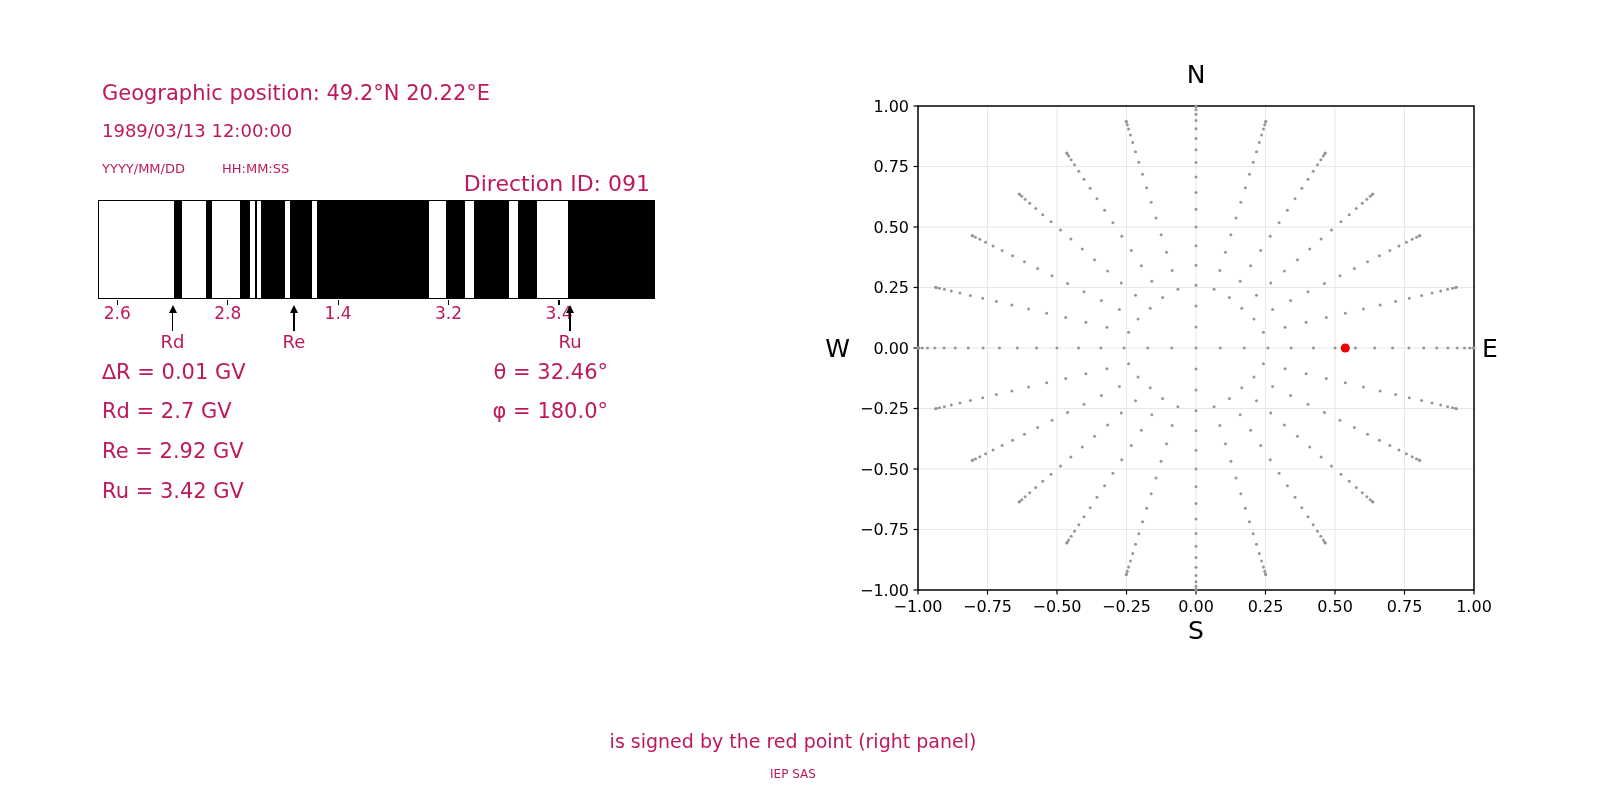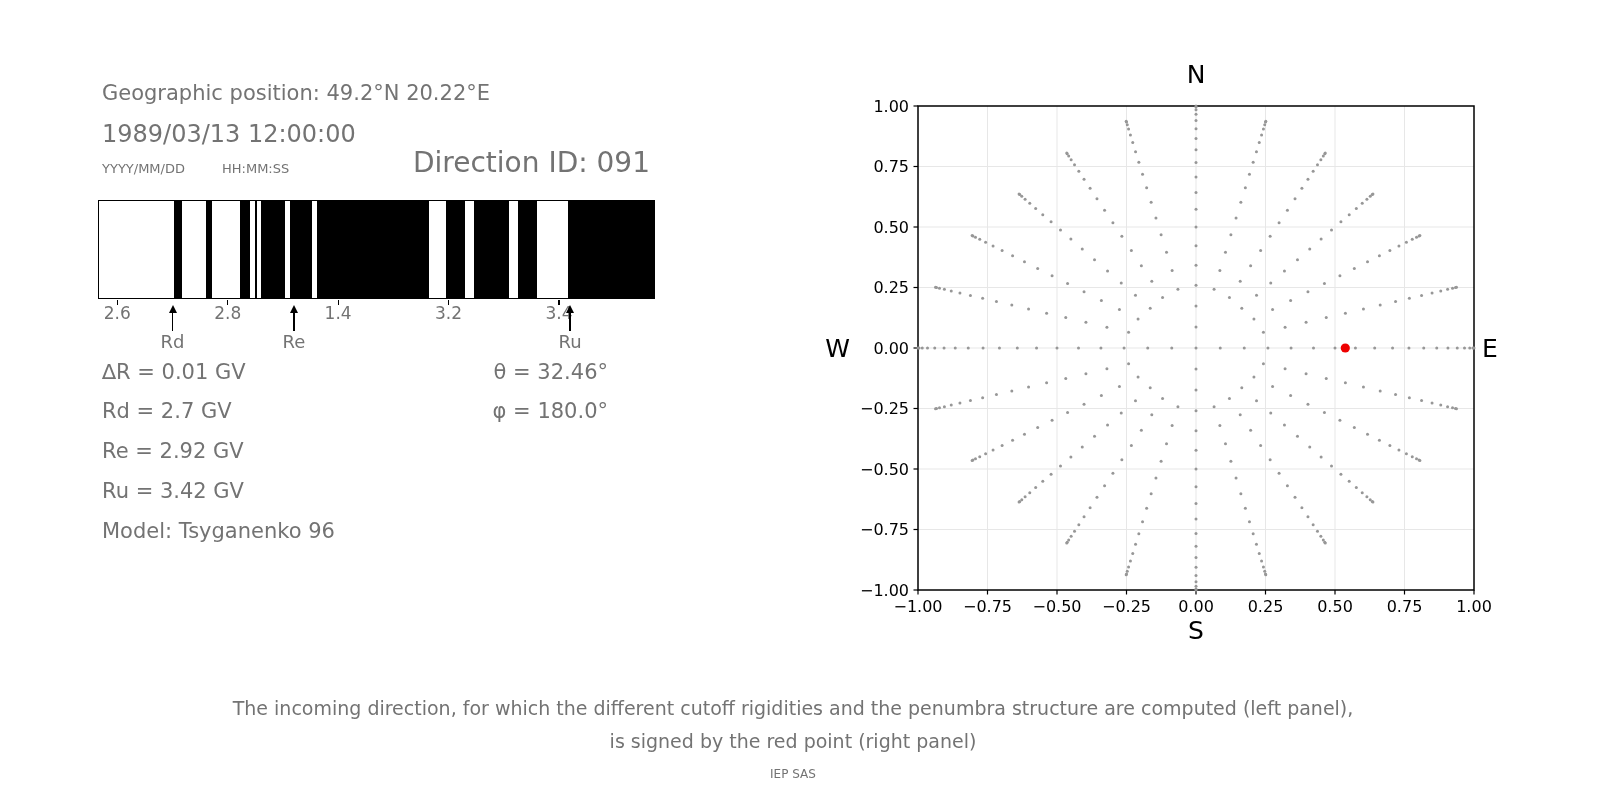--- a/index.html
+++ b/index.html
@@ -1,17 +1,17 @@
 <!DOCTYPE html>
 <html><head>
 <meta charset="utf-8">
 <style>
   html,body{margin:0;padding:0;background:#fff;}
   #fig{position:relative;width:1600px;height:800px;background:#ffffff;
-       font-family:"DejaVu Sans",sans-serif;color:#737373;overflow:hidden;}
+       font-family:"DejaVu Sans",sans-serif;color:#be185d;overflow:hidden;}
   .abs{position:absolute;line-height:1.05;white-space:nowrap;}
   #penumbra-plot{position:absolute;left:98px;top:200px;width:557px;height:99px;
        border:1.5px solid #000;box-sizing:border-box;background:#fff;}
   .band{position:absolute;top:0;bottom:0;background:#000;}
   .xtickmark{position:absolute;top:300px;width:1.2px;height:4.5px;background:#000;}
   .xticklabel{position:absolute;top:305px;font-size:17px;transform:translateX(-50%);line-height:1;}
   .marker-arrow{position:absolute;top:305px;width:9px;height:26px;}
   .marker-arrow .head{width:0;height:0;border-left:4.5px solid transparent;
        border-right:4.5px solid transparent;border-bottom:8px solid #000;margin:0 auto;}
   .marker-arrow .stem{width:1.5px;height:18px;background:#000;margin:0 auto;}
@@ -19,24 +19,24 @@
   .stat{position:absolute;left:102px;font-size:21px;line-height:1.05;white-space:nowrap;}
   .angle{position:absolute;right:992px;font-size:21px;line-height:1.05;white-space:nowrap;text-align:center;}
   .caption{position:absolute;left:0;width:1586px;text-align:center;line-height:1.1;}
 </style>
 </head>
 <body>
 
 <div id="fig">
 
   <div class="abs" style="left:102px;top:82px;font-size:21px">Geographic position: 49.2°N 20.22°E</div>
-  <div class="abs" style="left:102px;top:122px;font-size:24px">1989/03/13 12:00:00</div>
+  <div class="abs" style="left:102px;top:122px;font-size:18px">1989/03/13 12:00:00</div>
   <div class="abs" style="left:102px;top:162px;font-size:13px">YYYY/MM/DD</div>
   <div class="abs" style="left:222px;top:162px;font-size:13px">HH:MM:SS</div>
-  <div class="abs" style="right:950px;top:148px;font-size:28px">Direction ID: 091</div>
+  <div class="abs" style="right:950px;top:172px;font-size:22px">Direction ID: 091</div>
 
   <div id="penumbra-plot">
       <div class="band" style="left: 13.4787%; width: 1.48662%; background: rgb(0, 0, 0);"></div>
       <div class="band" style="left: 19.227%; width: 1.1893%; background: rgb(0, 0, 0);"></div>
       <div class="band" style="left: 25.4708%; width: 1.78394%; background: rgb(0, 0, 0);"></div>
       <div class="band" style="left: 28.0476%; width: 0.49554%; background: rgb(0, 0, 0);"></div>
       <div class="band" style="left: 29.1378%; width: 4.36075%; background: rgb(0, 0, 0);"></div>
       <div class="band" style="left: 34.3905%; width: 3.96432%; background: rgb(0, 0, 0);"></div>
       <div class="band" style="left: 39.2468%; width: 20.218%; background: rgb(0, 0, 0);"></div>
       <div class="band" style="left: 62.5372%; width: 3.46878%; background: rgb(0, 0, 0);"></div>
@@ -69,21 +69,20 @@
         <div class="head"></div>
         <div class="stem"></div>
       </div>
       <div class="marker-label abs" style="left: 569.987px;">Ru</div>
     </div>
 
   <div class="stat" style="top:361px">∆R = 0.01 GV</div>
   <div class="stat" style="top:400px">Rd = 2.7 GV</div>
   <div class="stat" style="top:440px">Re = 2.92 GV</div>
   <div class="stat" style="top:480px">Ru = 3.42 GV</div>
-  <div class="stat" style="top:520px">Model: Tsyganenko 96</div>
   <div class="angle" style="top:361px">θ = 32.46°</div>
   <div class="angle" style="top:400px">φ = 180.0°</div>
 
   <svg id="dirsvg" width="760" height="620" style="position:absolute;left:780px;top:40px">
       <g stroke="#e7e7e7" stroke-width="1">
         <line x1="207.5" y1="66" x2="207.5" y2="550"></line>
         <line x1="138" y1="489.5" x2="694" y2="489.5"></line>
         <line x1="277" y1="66" x2="277" y2="550"></line>
         <line x1="138" y1="429" x2="694" y2="429"></line>
         <line x1="346.5" y1="66" x2="346.5" y2="550"></line>
@@ -535,16 +534,15 @@
       </g>
       <circle cx="565.2860000000001" cy="308" r="4.6" fill="#ee0000"></circle>
       <g font-size="25" fill="#000" font-family="&quot;DejaVu Sans&quot;, sans-serif">
         <text x="416" y="43" text-anchor="middle">N</text>
         <text x="416" y="599" text-anchor="middle">S</text>
         <text x="70" y="317" text-anchor="end">W</text>
         <text x="702" y="317" text-anchor="start">E</text>
       </g>
     </svg>
 
-  <div class="caption" style="top:698px;font-size:19px">The incoming direction, for which the different cutoff rigidities and the penumbra structure are computed (left panel),</div>
   <div class="caption" style="top:768px;font-size:12px">IEP SAS</div>
   <div class="caption" style="top:731px;font-size:19px">is signed by the red point (right panel)</div>
 </div>
 
 </body></html>

